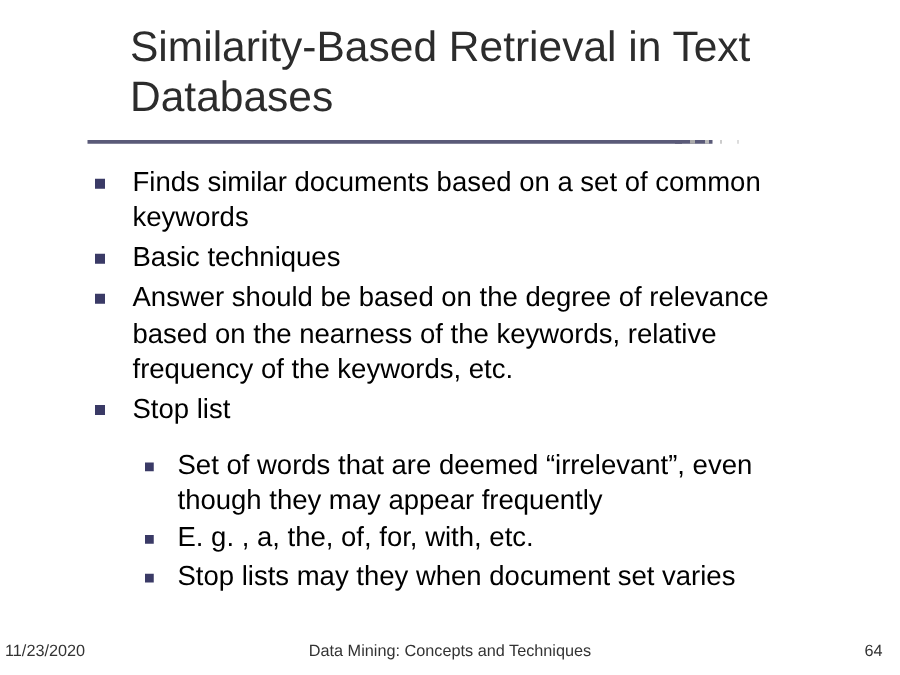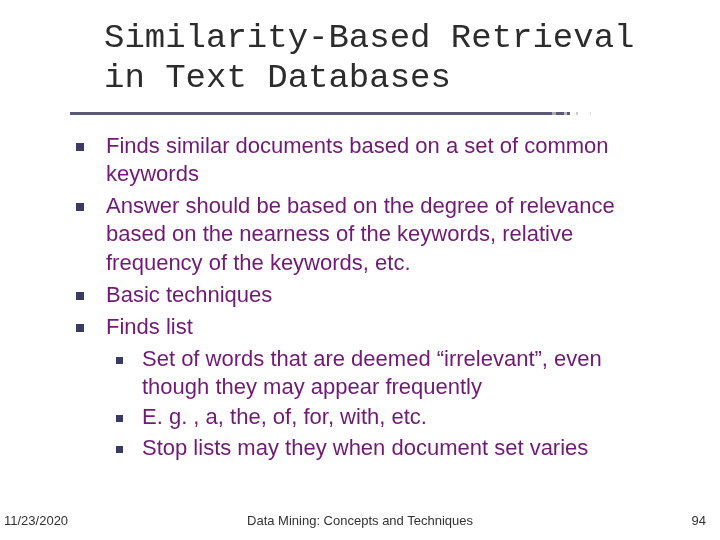--- a/index.html
+++ b/index.html
@@ -16,21 +16,21 @@
     position: relative;
     padding: 0;
   }
   .title-wrap {
     position: absolute;
     top: 18px;
     left: 104px;
     right: 40px;
   }
   .title {
-    font-family: Liberation Mono, monospace;
+    font-family: Liberation Sans, sans-serif;
     font-size: 34px;
     line-height: 1.18;
     color: #2c2c2c;
     font-weight: 400;
   }
   .title-rule {
     position: absolute;
     top: 108px;
     left: 70px;
     width: 612px;
@@ -65,34 +65,34 @@
   }
   ul.lvl1 {
     list-style: none;
   }
   ul.lvl1 > li {
     position: relative;
     padding-left: 36px;
     margin-bottom: 4px;
     font-size: 22px;
     line-height: 1.28;
-    color: #701a75;
+    color: #000000;
   }
   ul.lvl1 > li::before {
     content: "";
     position: absolute;
     left: 6px;
     top: 11px;
     width: 8px;
     height: 8px;
     background: #3a3a66;
   }
   ul.lvl2 {
     list-style: none;
-    margin-top: 4px;
+    margin-top: 17px;
   }
   ul.lvl2 > li {
     position: relative;
     padding-left: 36px;
     margin-bottom: 2px;
     font-size: 22px;
     line-height: 1.28;
   }
   ul.lvl2 > li::before {
     content: "";
@@ -130,41 +130,41 @@
     <div class="line"></div>
     <div class="tail"></div>
   </div>
 
   <div class="content">
     <ul class="lvl1">
       <li>
         <span>Finds similar documents based on a set of common keywords</span>
       </li>
       <li>
+        <span>Basic techniques</span>
+      </li>
+      <li>
         <span>Answer should be based on the degree of relevance based on the nearness of the keywords, relative frequency of the keywords, etc.</span>
       </li>
       <li>
-        <span>Basic techniques</span>
-      </li>
-      <li>
-        <span>Finds list</span>
+        <span>Stop list</span>
         <ul class="lvl2">
           <li>
             <span>Set of words that are deemed “irrelevant”, even though they may appear frequently</span>
           </li>
           <li>
             <span>E. g. , </span><span class="italic">a, the, of, for, with</span><span>, etc.</span>
           </li>
           <li>
             <span>Stop lists may they when document set varies</span>
           </li>
         </ul>
       </li>
     </ul>
   </div>
 
   <div class="footer">
     <div class="date">11/23/2020</div>
     <div class="center">Data Mining: Concepts and Techniques</div>
-    <div class="num">94</div>
+    <div class="num">64</div>
   </div>
 
 </div>
 
 </body></html>

